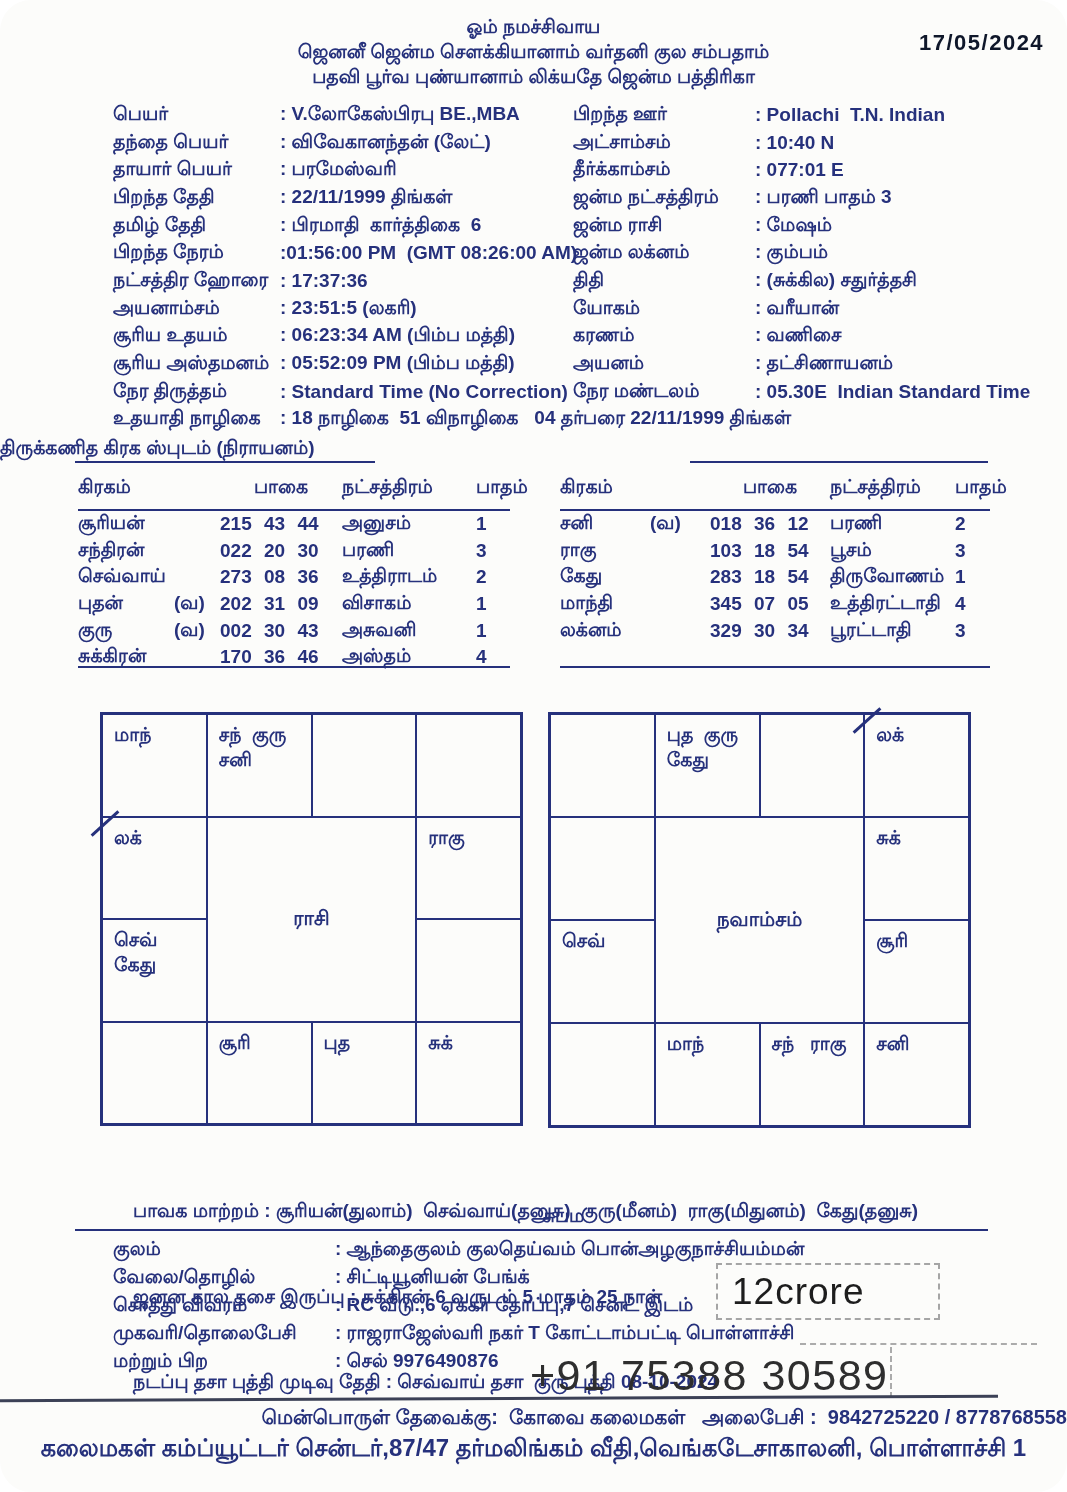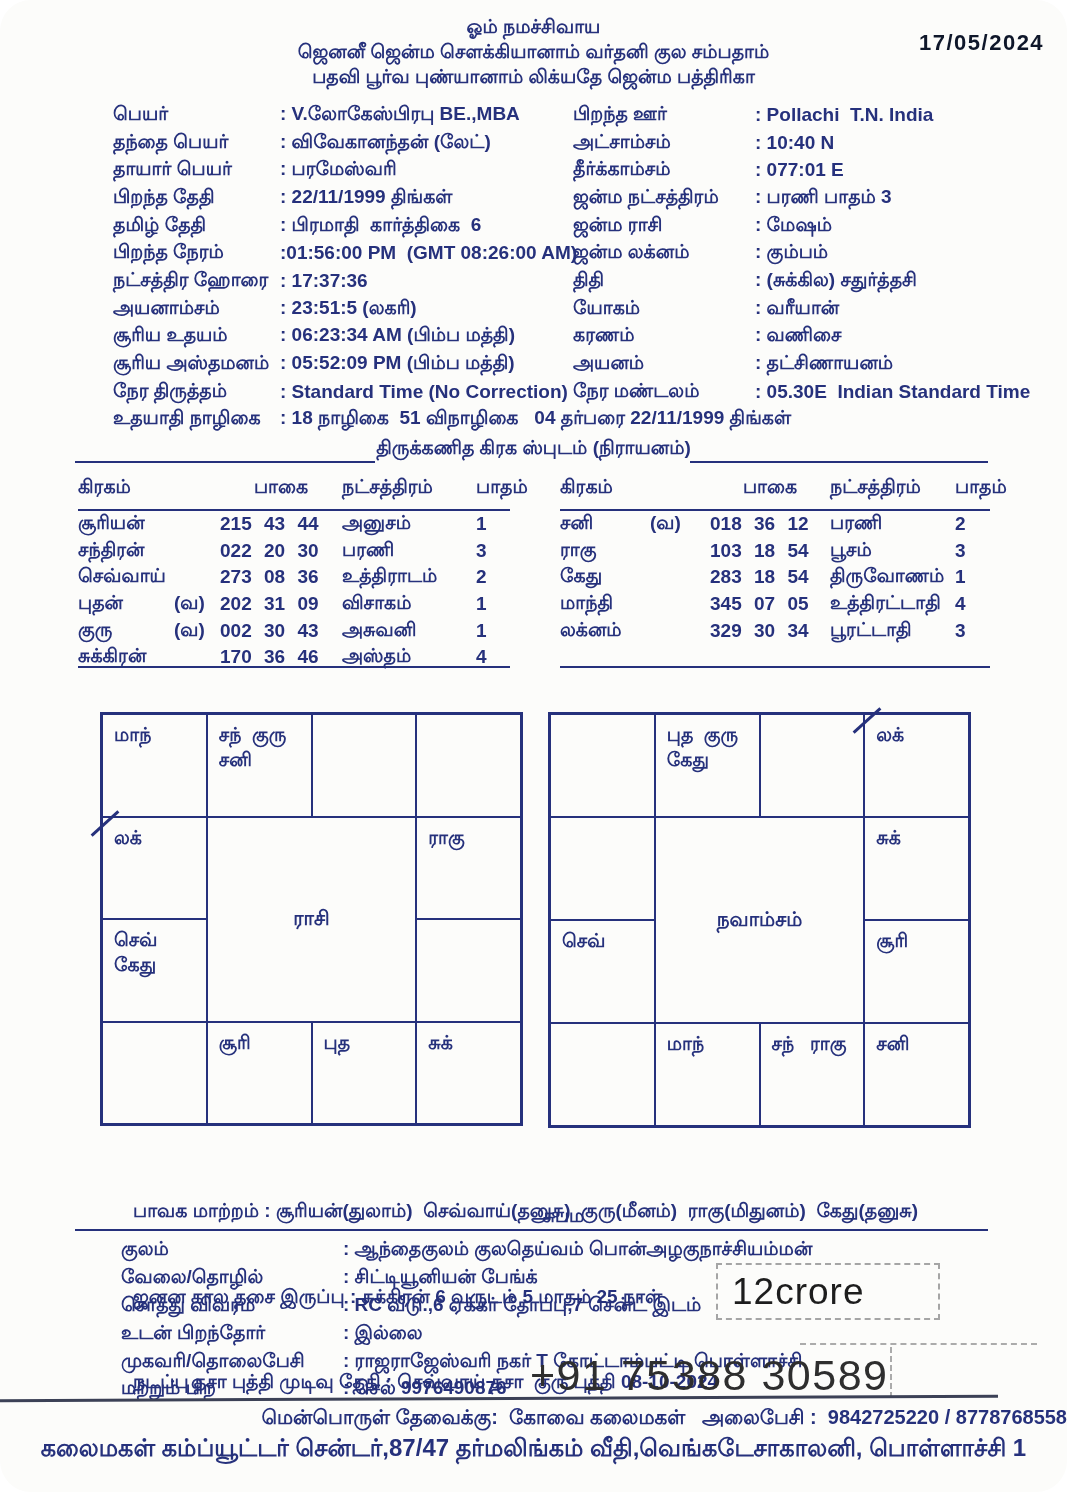--- a/index.html
+++ b/index.html
@@ -13,21 +13,21 @@
   .doc-date{position:absolute;left:906px;top:30px;font-size:22px;color:#0f172a;letter-spacing:1.5px;margin-left:13px;}
   
   .dcol{position:absolute;font-size:19px;}
   .dcol .row{display:flex;height:27.7px;align-items:center;white-space:pre;}
   .dcol .lbl{flex:none;}
   .dcol-left{left:113px;top:101px;width:470px;}
   .dcol-left .lbl{width:167px;}
   .dcol-right{left:573px;top:101px;width:490px;}
   .dcol-right .lbl{width:182px;}
   
-  .sec-title{position:absolute;left:0;right:0;top:437px;text-align:center;font-size:19px;}
+  .sec-title{position:absolute;left:0;right:0;top:437px;font-size:19px;}
   .tline{position:absolute;border-top:2px solid #26317c;}
   .tline-l{left:75px;top:461px;width:300px;}
   .tline-r{left:690px;top:461px;width:298px;}
   .gtable{position:absolute;top:468px;font-size:19px;}
   .gtable .thead{display:grid;height:32px;align-items:end;padding-bottom:9px;border-bottom:2px solid #26317c;}
   .gtable .trow{display:grid;height:26.6px;align-items:center;}
   .gt-left{left:78px;width:432px;height:198px;border-bottom:2px solid #26317c;}
   .gt-left .thead{grid-template-columns:142px 122px 134px 34px;}
   .gt-left .trow{grid-template-columns:96px 46px 122px 134px 34px;}
   .gt-right{left:560px;width:430px;height:198px;border-bottom:2px solid #26317c;}
@@ -46,21 +46,21 @@
   .p8{left:0;top:75%}.p9{left:25%;top:75%}.p10{left:50%;top:75%}.p11{left:75%;top:75%}
   .rasi{left:100px;top:712px;width:419px;height:410px;}
   .nav{left:548px;top:712px;width:419px;height:412px;}
   .lagna::before{content:"";position:absolute;top:4px;left:-16px;width:36px;
     border-top:3px solid #26317c;transform:rotate(-42deg);}
   
   .summary{position:absolute;left:133px;top:1140px;font-size:19px;line-height:28.5px;white-space:pre;}
   .subham{position:absolute;left:60px;right:0;top:1205px;text-align:center;font-size:19px;}
   .divider1{position:absolute;left:75px;top:1229px;width:913px;border-top:2px solid #26317c;}
   
-  .personal{position:absolute;left:113px;top:1236px;font-size:19px;margin-left:8px;}
+  .personal{position:absolute;left:113px;top:1236px;font-size:19px;}
   .personal .row{display:flex;height:27.9px;align-items:center;white-space:pre;}
   .personal .lbl{width:222px;flex:none;}
   
   .amount-box{position:absolute;left:716px;top:1263px;width:224px;height:57px;
     border:2px dashed #a5a5a5;box-sizing:border-box;display:flex;align-items:center;
     padding-left:14px;font-size:37px;font-weight:400;color:#1d1d1d;letter-spacing:1px;}
   .phone-big{position:absolute;left:530px;top:1351px;font-size:43px;font-weight:400;
     color:#2e2e2e;letter-spacing:1.5px;white-space:pre;}
   .dash-h{position:absolute;left:800px;top:1343px;width:237px;border-top:2px dashed #ababab;}
   .dash-v{position:absolute;left:890px;top:1347px;height:51px;border-left:2px dashed #ababab;}
@@ -90,21 +90,21 @@
     <div class="row"><span class="lbl">பிறந்த நேரம்</span><span class="val">:01:56:00 PM  (GMT 08:26:00 AM)</span></div>
     <div class="row"><span class="lbl">நட்சத்திர ஹோரை</span><span class="val">: 17:37:36</span></div>
     <div class="row"><span class="lbl">அயனாம்சம்</span><span class="val">: 23:51:5 (லகரி)</span></div>
     <div class="row"><span class="lbl">சூரிய உதயம்</span><span class="val">: 06:23:34 AM (பிம்ப மத்தி)</span></div>
     <div class="row"><span class="lbl">சூரிய அஸ்தமனம்</span><span class="val">: 05:52:09 PM (பிம்ப மத்தி)</span></div>
     <div class="row"><span class="lbl">நேர திருத்தம்</span><span class="val">: Standard Time (No Correction)</span></div>
     <div class="row"><span class="lbl">உதயாதி நாழிகை</span><span class="val">: 18 நாழிகை  51 விநாழிகை   04 தர்பரை 22/11/1999 திங்கள்</span></div>
   </div>
 
   <div class="dcol dcol-right">
-    <div class="row"><span class="lbl">பிறந்த ஊர்</span><span class="val">: Pollachi  T.N. India</span></div>
+    <div class="row"><span class="lbl">பிறந்த ஊர்</span><span class="val">: Pollachi  T.N. Indian</span></div>
     <div class="row"><span class="lbl">அட்சாம்சம்</span><span class="val">: 10:40 N</span></div>
     <div class="row"><span class="lbl">தீர்க்காம்சம்</span><span class="val">: 077:01 E</span></div>
     <div class="row"><span class="lbl">ஜன்ம நட்சத்திரம்</span><span class="val">: பரணி பாதம் 3</span></div>
     <div class="row"><span class="lbl">ஜன்ம ராசி</span><span class="val">: மேஷம்</span></div>
     <div class="row"><span class="lbl">ஜன்ம லக்னம்</span><span class="val">: கும்பம்</span></div>
     <div class="row"><span class="lbl">திதி</span><span class="val">: (சுக்கில) சதுர்த்தசி</span></div>
     <div class="row"><span class="lbl">யோகம்</span><span class="val">: வரீயான்</span></div>
     <div class="row"><span class="lbl">கரணம்</span><span class="val">: வணிசை</span></div>
     <div class="row"><span class="lbl">அயனம்</span><span class="val">: தட்சிணாயனம்</span></div>
     <div class="row"><span class="lbl">நேர மண்டலம்</span><span class="val">: 05.30E  Indian Standard Time</span></div>
@@ -248,21 +248,20 @@
     <div>ஜனன கால தசை இருப்பு : சுக்கிரன் 6 வருடம் 5 மாதம் 25 நாள்</div>
     <div>நடப்பு தசா புத்தி முடிவு தேதி : செவ்வாய் தசா  குரு புத்தி 08-10-2024</div>
   </div>
   <div class="subham">சுபம</div>
   <div class="divider1"></div>
 
   <div class="personal">
     <div class="row"><span class="lbl">குலம்</span><span class="val">: ஆந்தைகுலம் குலதெய்வம் பொன்அழகுநாச்சியம்மன்</span></div>
     <div class="row"><span class="lbl">வேலை/தொழில்</span><span class="val">: சிட்டியூனியன் பேங்க்</span></div>
     <div class="row"><span class="lbl">சொத்து விவரம்</span><span class="val">: RC வீடு.,6 ஏக்கர் தோப்பு,7 சென்ட் இடம்</span></div>
-    <div class="row"><span class="lbl">உடன் பிறந்தோர்</span><span class="val">: இல்லை</span></div>
     <div class="row"><span class="lbl">முகவரி/தொலைபேசி</span><span class="val">: ராஜராஜேஸ்வரி நகர் T கோட்டாம்பட்டி பொள்ளாச்சி</span></div>
     <div class="row"><span class="lbl">மற்றும் பிற</span><span class="val">: செல் 9976490876</span></div>
   </div>
 
   <div class="amount-box">12crore</div>
   <div class="dash-h"></div>
   <div class="dash-v"></div>
   <div class="phone-big">+91 75388 30589</div>
 
   <div class="divider2"></div>

